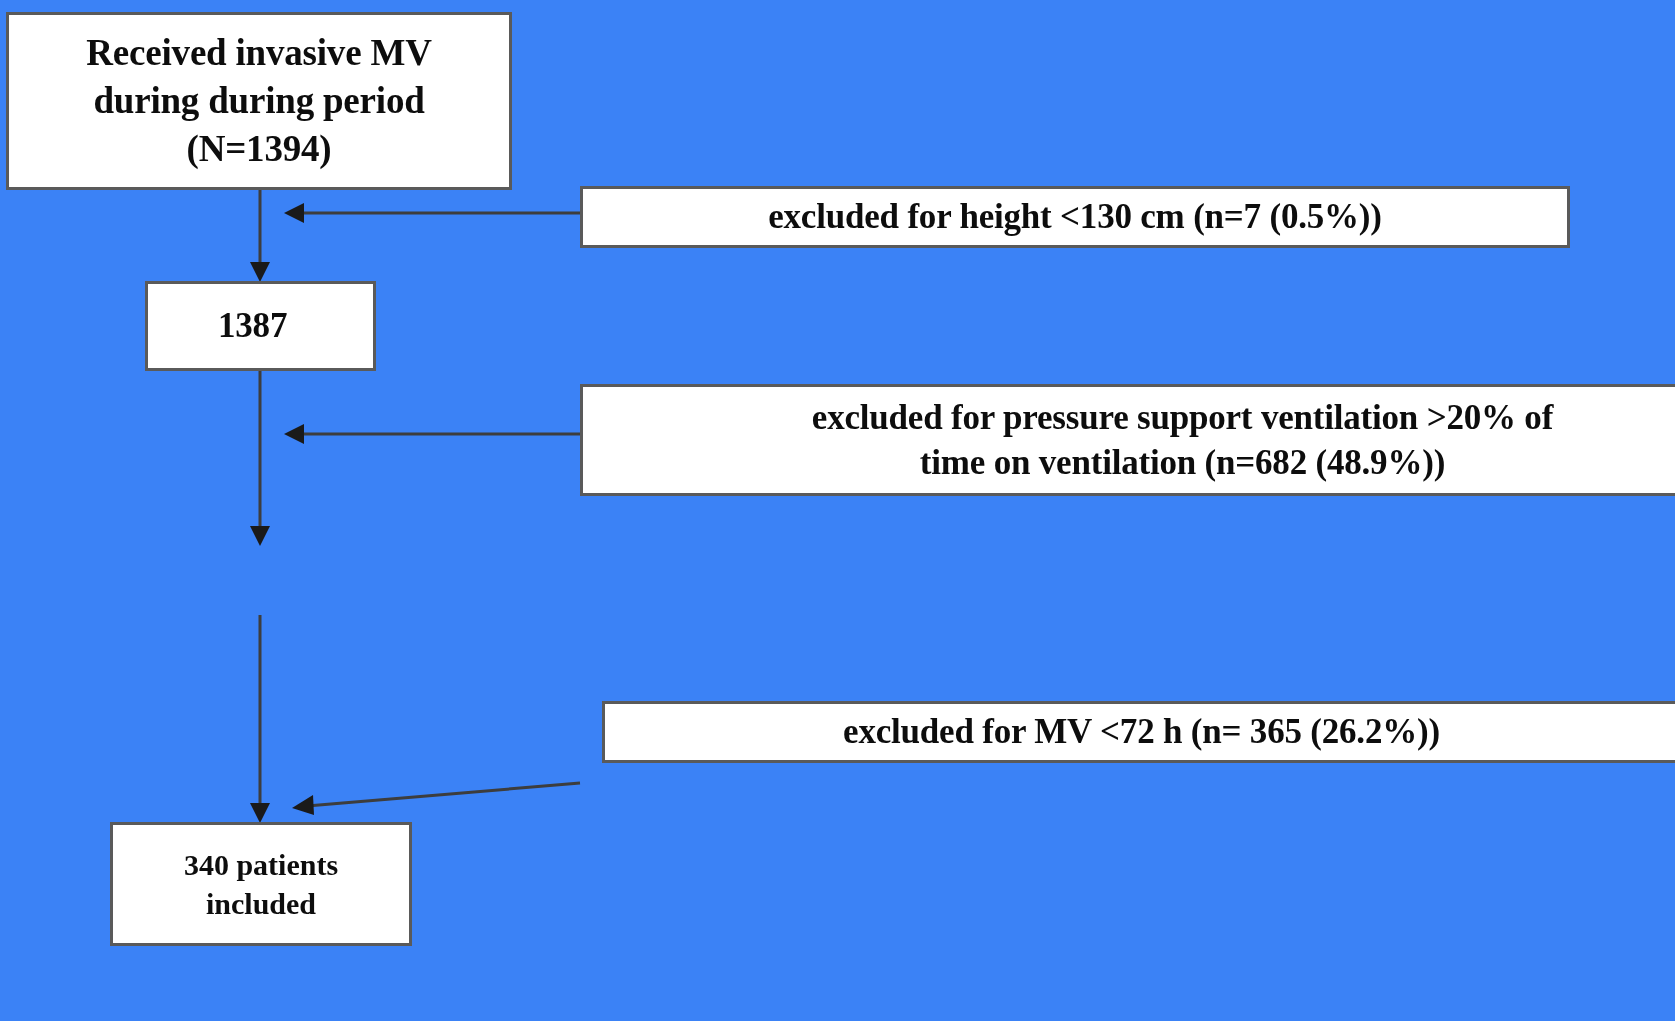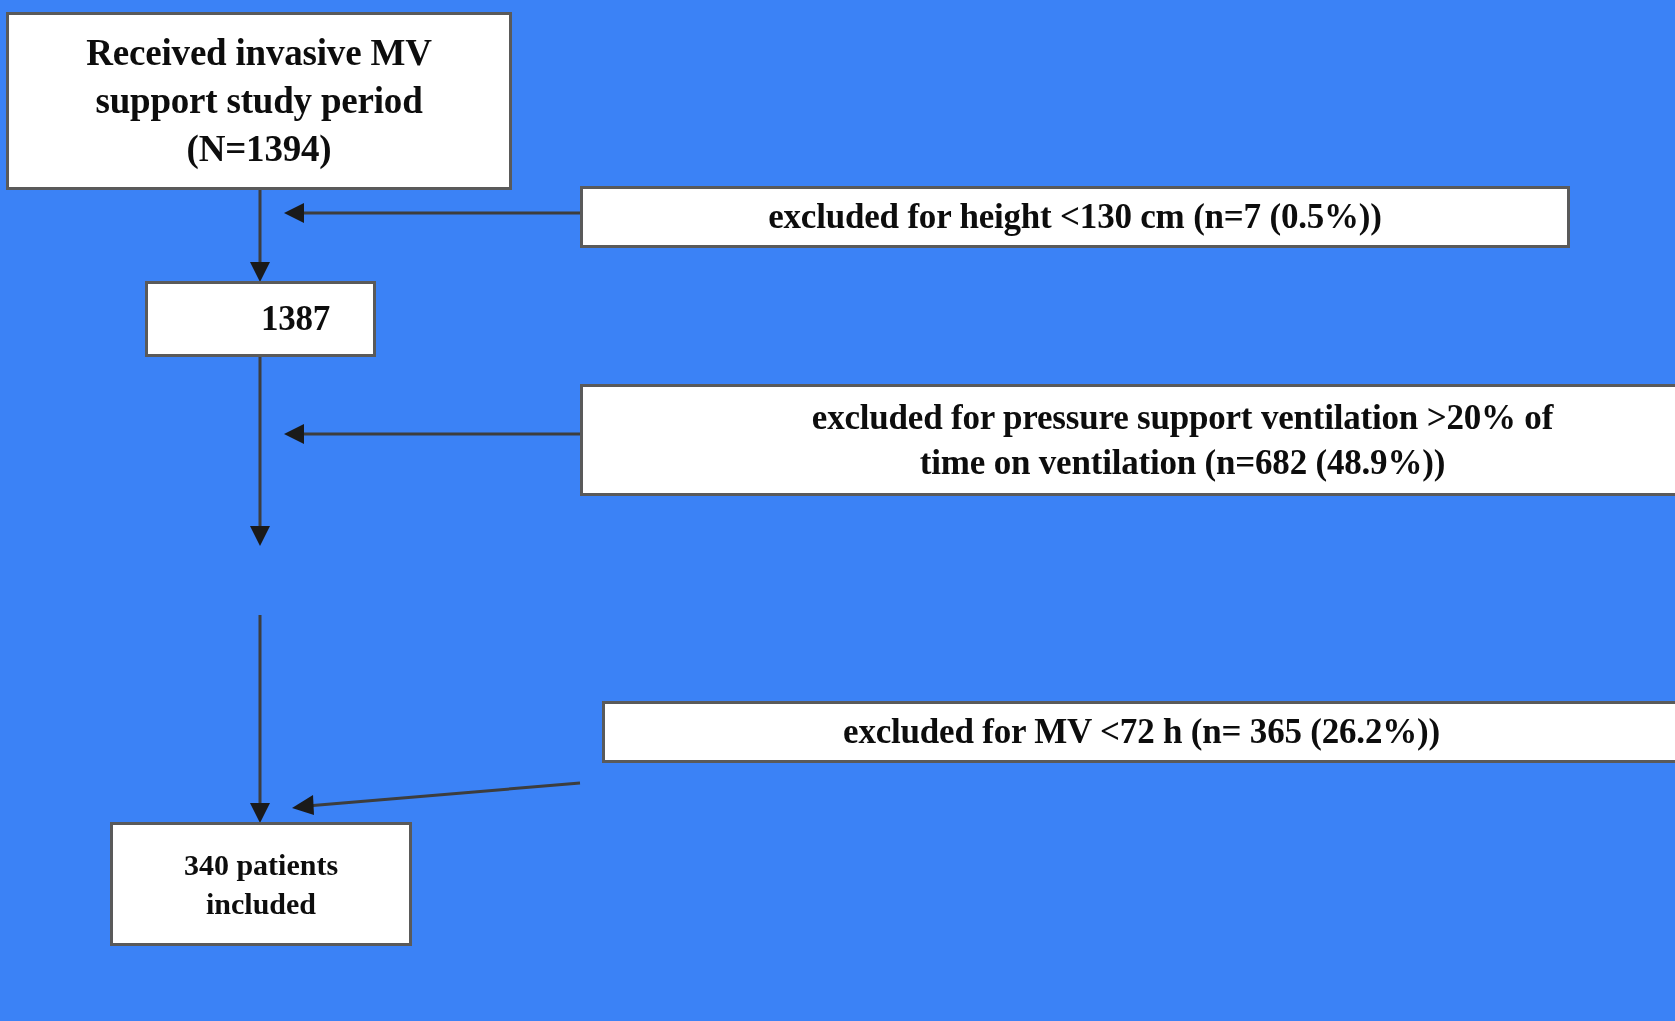--- a/index.html
+++ b/index.html
@@ -31,23 +31,23 @@
     z-index: 3;
   }
 
   
   #node-start {
     left: 6px;  top: 12px;  width: 506px;  height: 178px;
     font-size: 37px;
     padding: 0 16px;
   }
   #node-count-1387 {
-    left: 145px; top: 281px; width: 231px; height: 76px;
+    left: 145px; top: 281px; width: 231px; height: 90px;
     font-size: 35px;
-    justify-content: center;
+    justify-content: flex-start;
     padding-left: 70px;
   }
   #node-count-705 {
     left: 145px; top: 545px; width: 231px; height: 70px;
     font-size: 35px;
     justify-content: flex-start;
     padding-left: 80px;
   }
   #node-final {
     left: 110px; top: 822px; width: 302px; height: 124px;
@@ -108,21 +108,21 @@
     <line class="flow-line" x1="260" y1="615" x2="260" y2="812"></line>
     <polygon class="flow-head" points="260,823 250,803 270,803"></polygon>
 
     <line class="flow-line" x1="580" y1="783" x2="307" y2="806"></line>
     <polygon class="flow-head" points="292,808 313,795 314,815"></polygon>
   </svg>
 
   <div class="node" id="node-start">
     <span>
       <span>Received invasive MV</span><br>
-      <span>support study period</span><br>
+      <span>during during period</span><br>
       <span>(N=1394)</span>
     </span>
   </div>
 
   <div class="node" id="node-count-1387">
     <span>1387</span>
   </div>
 
 
   <div class="node" id="node-final">

